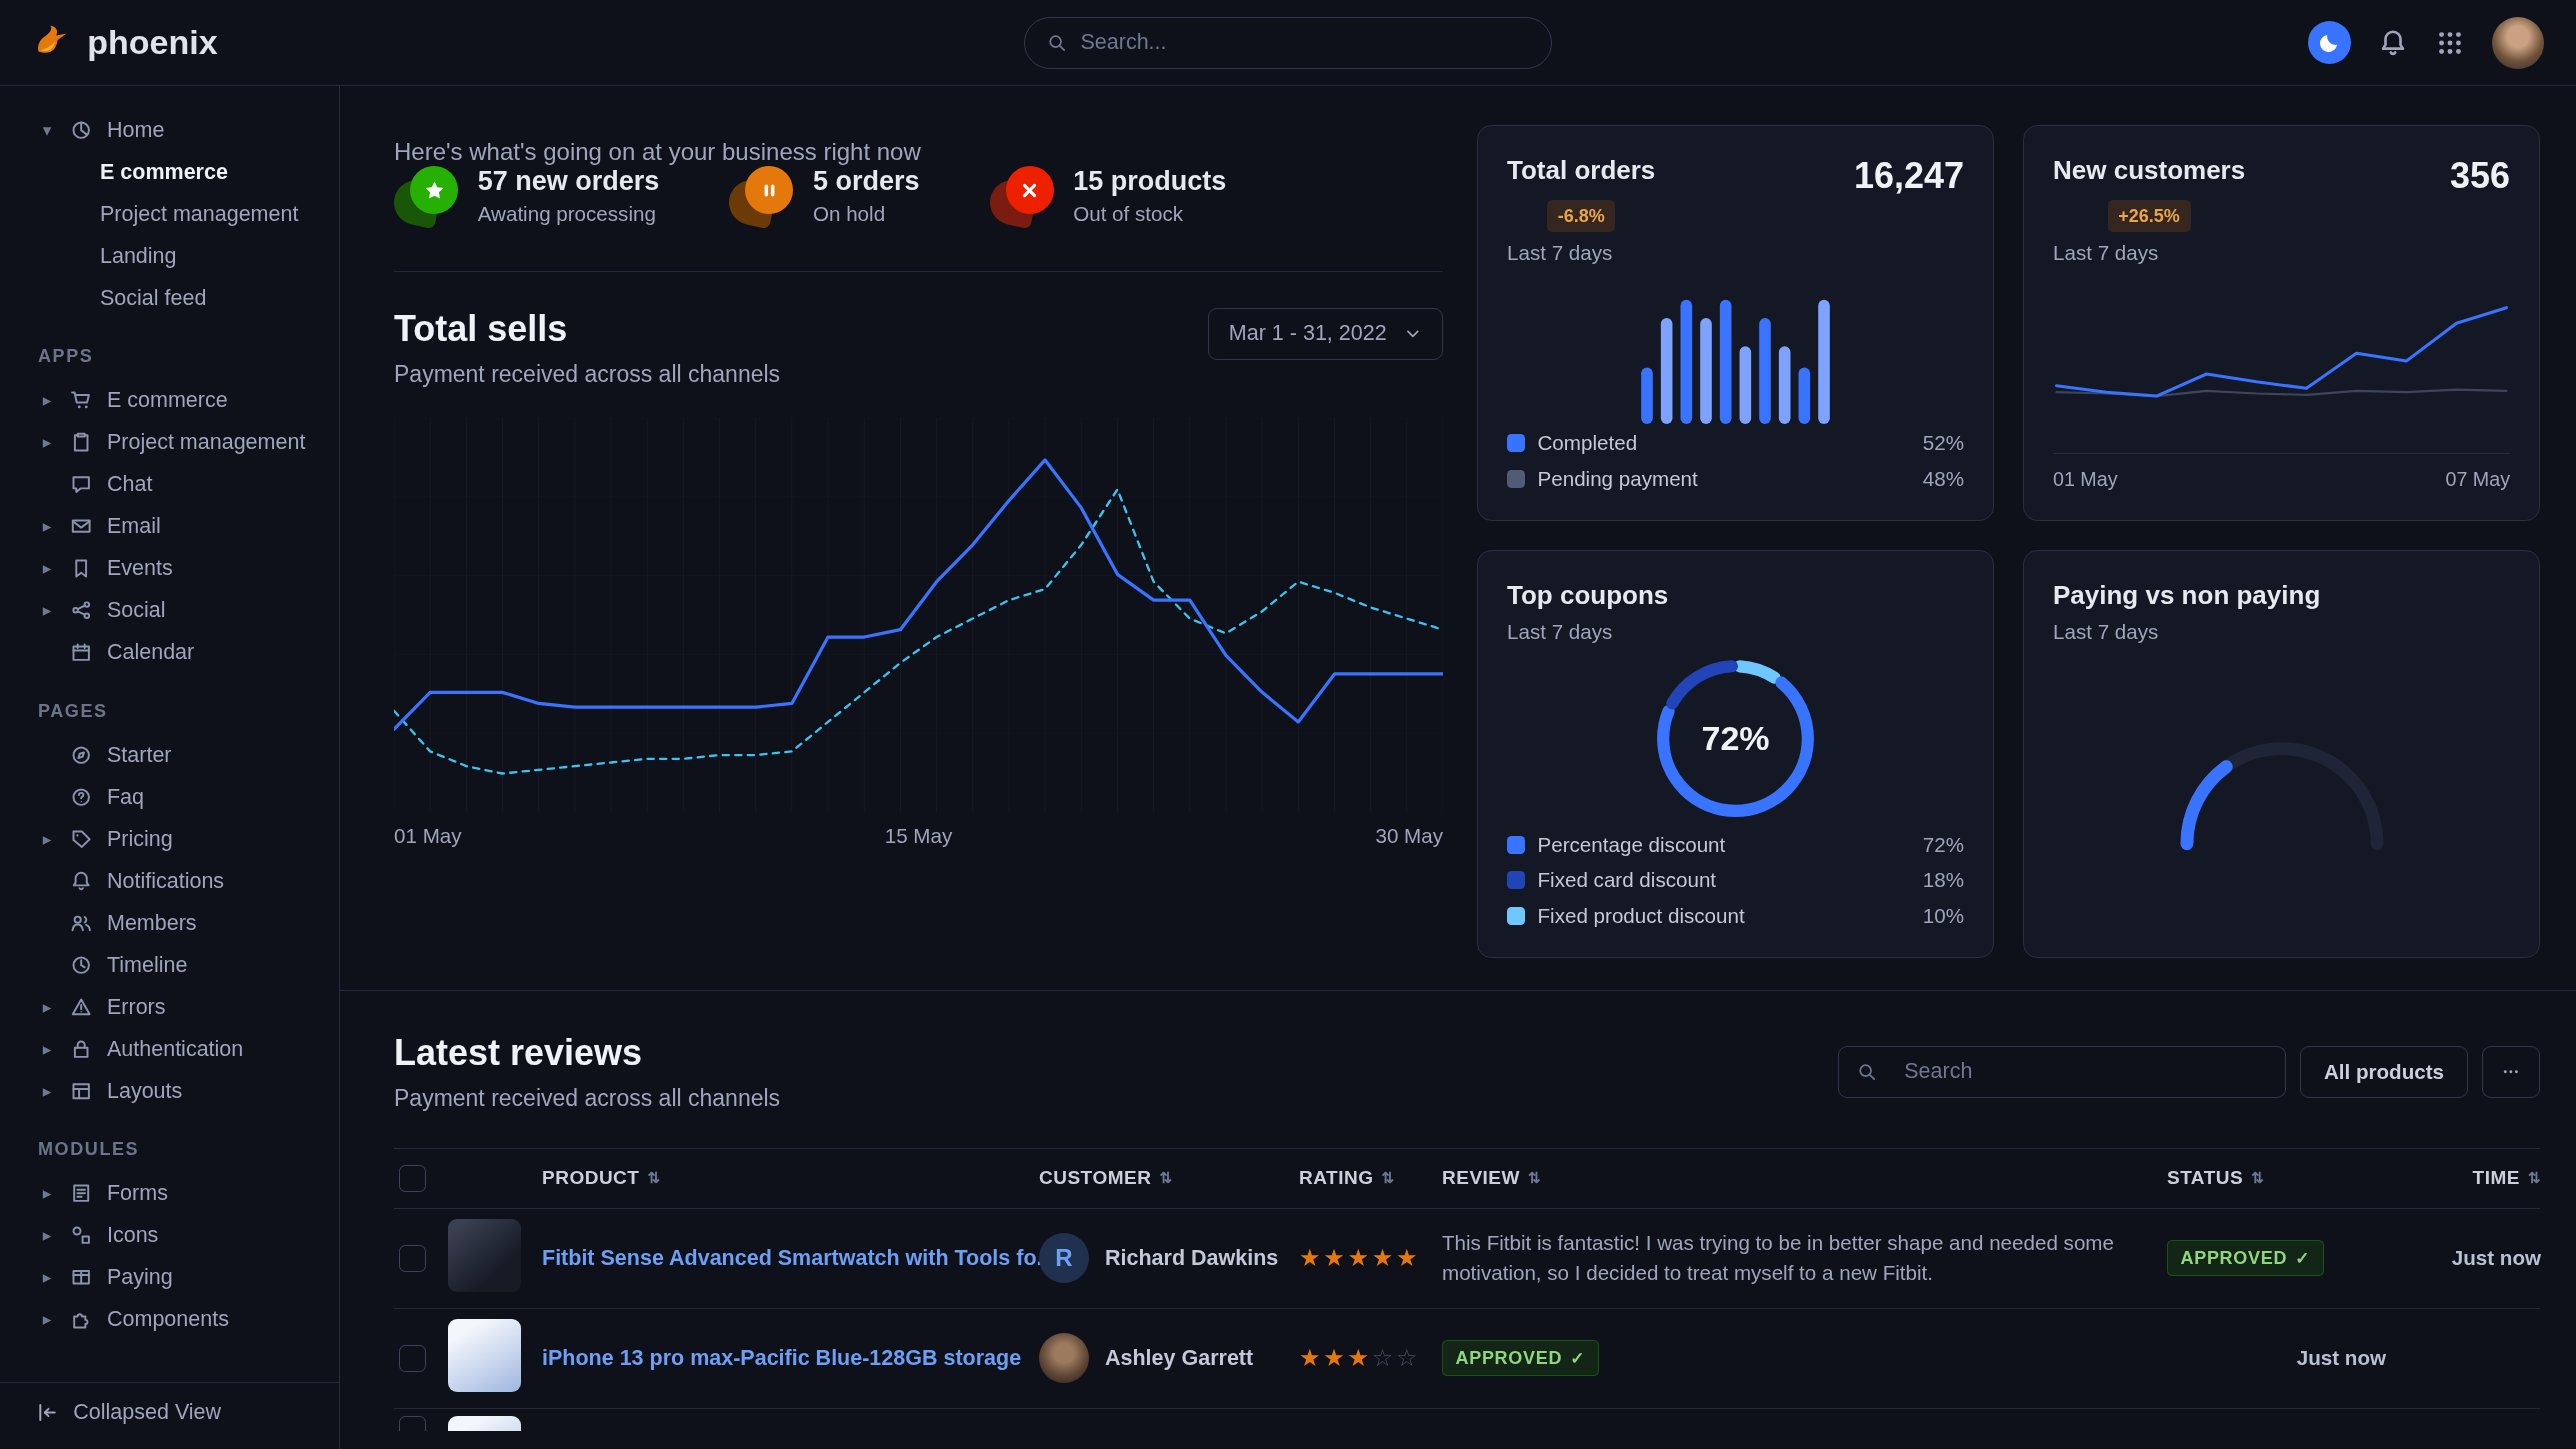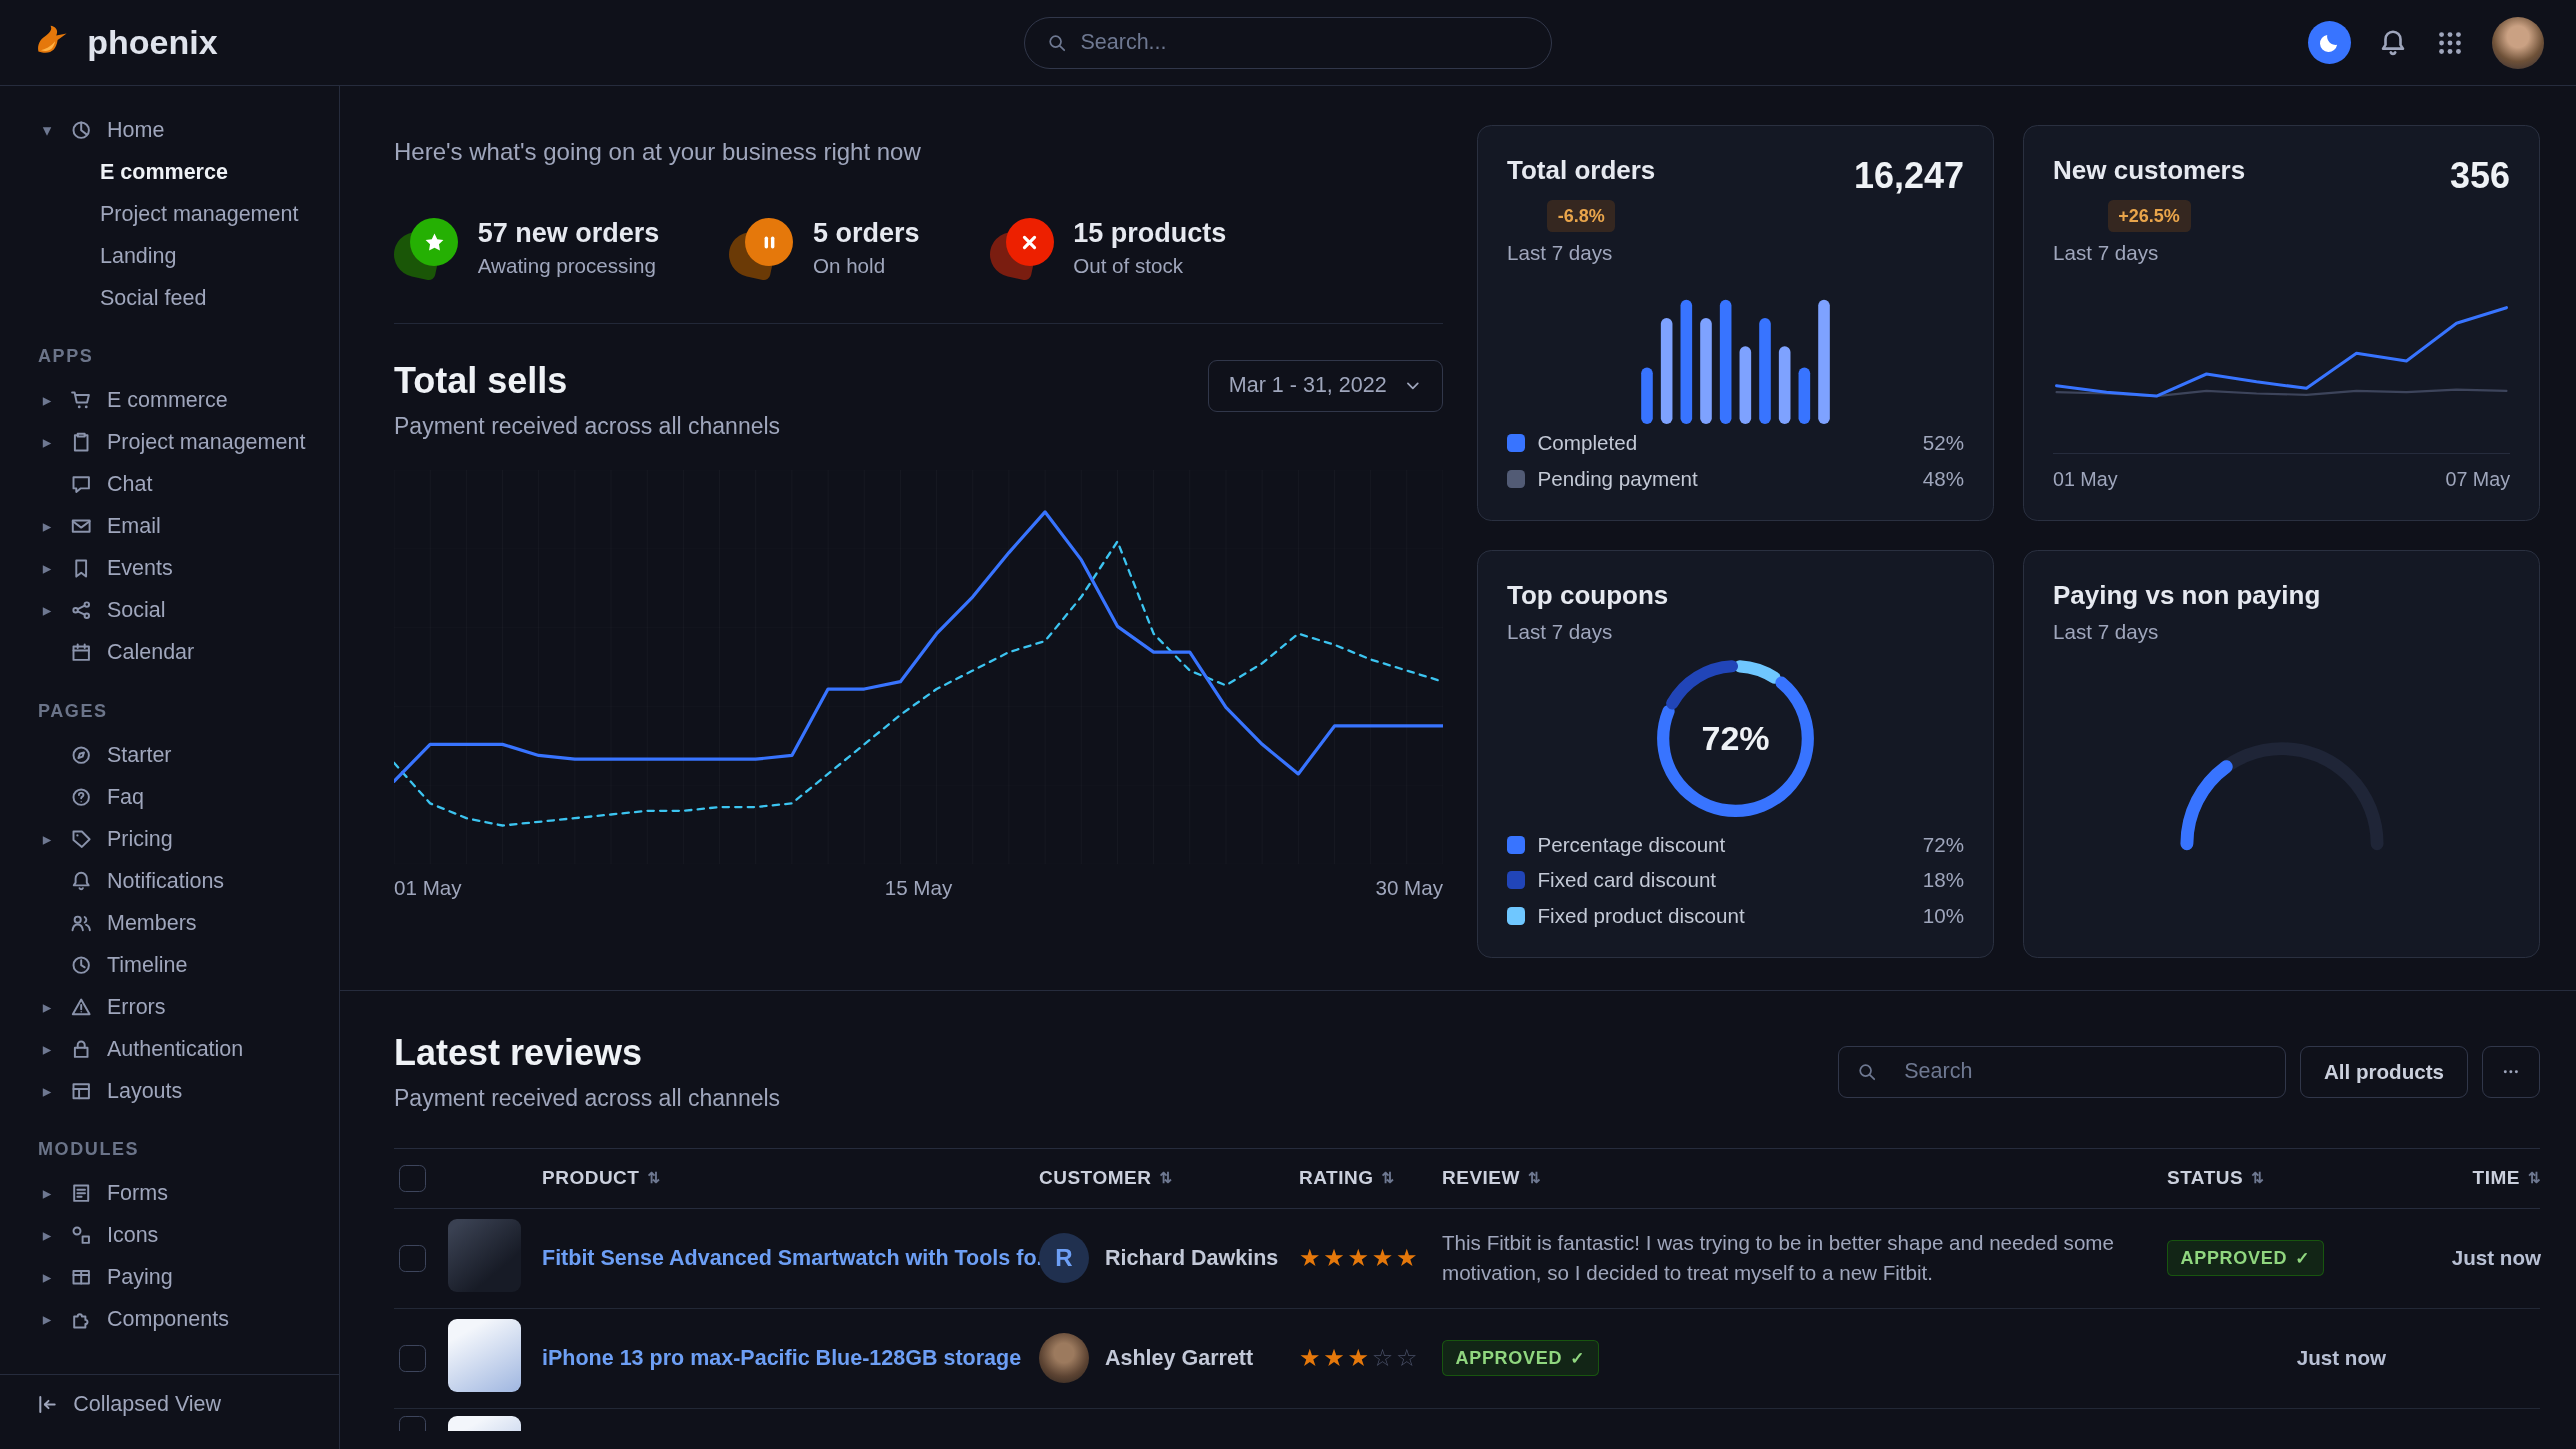--- a/index.html
+++ b/index.html
@@ -34,33 +34,33 @@
   
   aside{grid-row:2;grid-column:1;border-right:0.9px solid #262c3d;position:relative;padding-top:23px;overflow:hidden;}
   .side-nav{display:flex;flex-direction:column;}
   .nav-item{display:flex;align-items:center;gap:14.3px;height:42px;padding:0 14.3px 0 38px;color:#9fa6bc;cursor:pointer;}
   .nav-item .caret{width:18px;font-size:17px;color:#6e7891;text-align:center;flex:none;}
   .nav-item .ico{width:22.4px;height:22.4px;color:#8a93ab;}
   .nav-label{white-space:nowrap;}
   .nav-child{height:42px;display:flex;align-items:center;padding-left:100px;color:#9fa6bc;cursor:pointer;white-space:nowrap;}
   .nav-child.active{color:#eff2f6;font-weight:700;}
   .nav-heading{padding:27px 0 12.5px 38px;font-size:18px;font-weight:700;letter-spacing:1.6px;color:#6b7489;}
-  .side-footer{position:absolute;left:0;right:0;bottom:16px;height:59px;border-top:0.9px solid #262c3d;
+  .side-footer{position:absolute;left:0;right:0;bottom:8px;height:59px;border-top:0.9px solid #262c3d;
     display:flex;align-items:center;gap:14.3px;padding-left:36px;color:#9fa6bc;cursor:pointer;}
 
   
   main{grid-row:2;grid-column:2;overflow:hidden;}
   .dash{display:grid;grid-template-columns:1fr 1063px;gap:34px;padding:39px 36px 32px 54px;}
   .left-col{min-width:0;}
   h1{font-size:45px;font-weight:700;color:#eff2f6;}
   .sub{color:#9fa6bc;font-size:24px;margin-top:12.5px;}
   .sub2{color:#9fa6bc;font-size:23px;margin-top:10.7px;}
   h2{font-size:36px;font-weight:700;color:#eff2f6;}
 
-  .stats{display:flex;gap:70px;margin-top:52px;padding-bottom:45px;border-bottom:0.9px solid #222838;}
+  .stats{display:flex;gap:70px;padding-bottom:45px;border-bottom:0.9px solid #222838;}
   .stat{display:flex;align-items:center;gap:19.7px;}
   .blob{position:relative;width:64px;height:59px;}
   .blob::before{content:"";position:absolute;left:0;bottom:0;width:45px;height:45px;background:var(--shade);
     border-radius:50% 50% 14% 50%;transform:rotate(12deg);}
   .bubble{position:absolute;right:0;top:0;width:48px;height:48px;border-radius:50%;background:var(--c);
     display:flex;align-items:center;justify-content:center;color:#fff;}
   .bubble .ico{width:23px;height:23px;}
   .stat-txt{display:flex;flex-direction:column;gap:5.4px;}
   .stat-v{font-size:27px;font-weight:700;color:#e6e9f0;}
   .stat-c{font-size:20.6px;color:#9fa6bc;}

